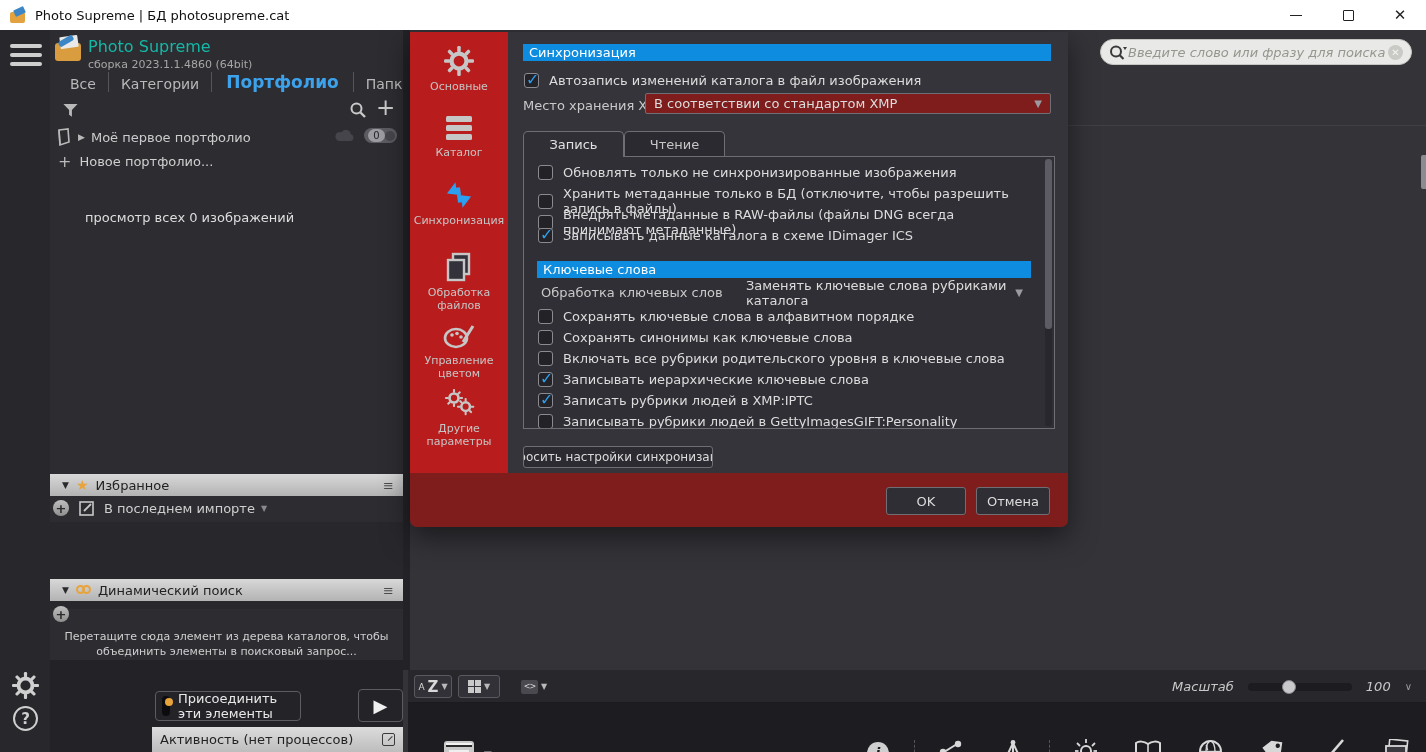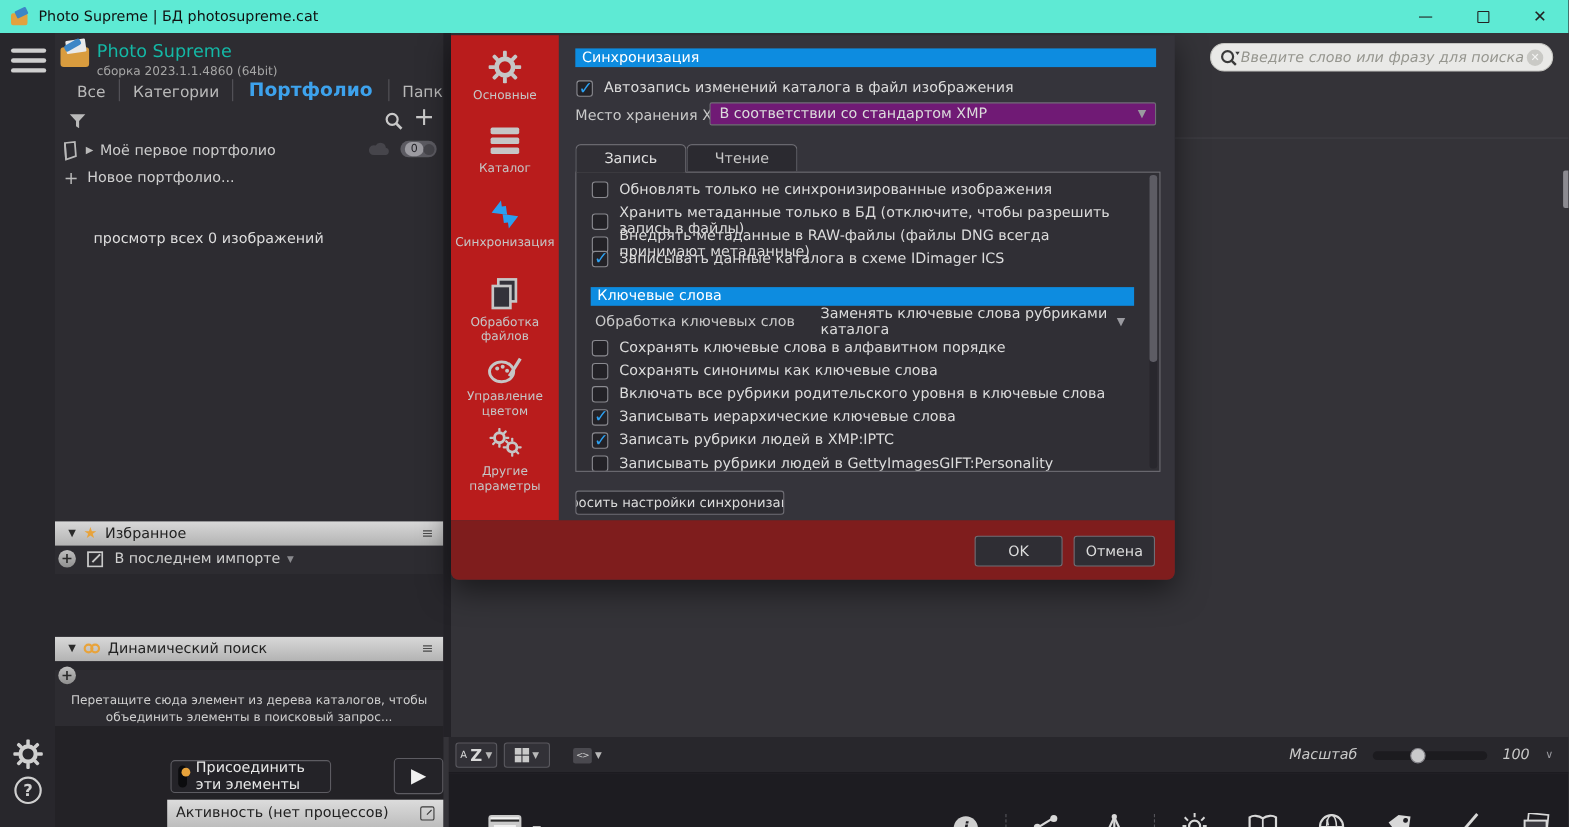--- a/index.html
+++ b/index.html
@@ -1,21 +1,21 @@
 <!DOCTYPE html>
 <html><head>
 <meta charset="utf-8">
 <style>
   * { margin:0; padding:0; box-sizing:border-box; }
   html,body { width:1426px; height:752px; overflow:hidden; }
   body { font-family:"DejaVu Sans", sans-serif; background:#343338; position:relative; font-size:13px; color:#d6d6d6; }
   .abs { position:absolute; }
 
   
-  .titlebar { position:absolute; left:0; top:0; width:1426px; height:30px; background:#5eead4; color:#111; display:flex; align-items:center; z-index:50; }
+  .titlebar { position:absolute; left:0; top:0; width:1426px; height:30px; background:#ffffff; color:#111; display:flex; align-items:center; z-index:50; }
   .titlebar .appicon { width:17px; height:15px; margin:0 8px 0 10px; position:relative; }
   .titlebar .appicon .fold { position:absolute; left:0; bottom:0; width:15px; height:11px; background:#e2a23f; border-radius:2px; }
   .titlebar .appicon .pen  { position:absolute; left:4px; top:0; width:11px; height:7px; background:#3d86c6; border-radius:1px; transform:rotate(-25deg); }
   .titlebar .title { font-size:13px; color:#101010; }
   .wincontrols { position:absolute; right:0; top:0; height:30px; display:flex; }
   .winbtn { width:52px; height:30px; display:flex; align-items:center; justify-content:center; color:#222; }
   .winbtn .min { width:12px; height:0; border-top:1.6px solid #222; }
   .winbtn .max { width:11px; height:11px; border:1.6px solid #222; border-radius:1px; }
   .winbtn .cls { font-size:15px; line-height:1; }
 
@@ -77,21 +77,21 @@
   .dlg-navitem .nicon { display:flex; justify-content:center; margin-bottom:4px; }
   .dlg-content { position:absolute; left:98px; top:0; width:560px; height:441px; }
   .dlg-footer { position:absolute; left:0; bottom:0; width:658px; height:54px; background:#7f1d1d; border-radius:0 0 7px 7px; }
   .bluebar { background:#0d8ce0; color:#fff; height:17px; line-height:17px; padding-left:6px; font-size:13px; }
   .hdrbar { position:absolute; left:15px; top:12px; width:528px; }
   .cbrow { display:flex; align-items:center; gap:10px; }
   .cb { width:15px; height:15px; background:#232227; border:1px solid #8a8a90; border-radius:3px; position:relative; flex:0 0 15px; }
   .cb.checked::after { content:"✓"; position:absolute; left:1px; top:-4px; color:#2da1f2; font-size:16px; font-weight:bold; }
   .auto-row { position:absolute; left:16px; top:41px; width:520px; color:#dcdcdc; }
   .xmp-label { position:absolute; left:15px; top:66px; color:#c9c9c9; }
-  .selectbox { position:absolute; background:#701a75; border:1px solid #6f6e75; border-radius:2px; color:#dcdcdc; display:flex; align-items:center; padding:0 8px; }
+  .selectbox { position:absolute; background:#7f1d1d; border:1px solid #6f6e75; border-radius:2px; color:#dcdcdc; display:flex; align-items:center; padding:0 8px; }
   .selectbox .dar { margin-left:auto; color:#9a9aa0; font-size:10px; }
   .xmp-select { left:137px; top:61px; width:406px; height:21px; }
   .tabs { position:absolute; left:15px; top:99px; display:flex; }
   .dtab { width:101px; height:25px; border:1px solid #6f6e75; border-bottom:none; border-radius:5px 5px 0 0; display:flex; align-items:center; justify-content:center; color:#c6c6c6; background:#2b2a30; position:relative; }
   .dtab.active { background:#302f35; color:#e0e0e0; z-index:3; height:26px; }
   .groupbox { position:absolute; left:15px; top:124px; width:532px; height:273px; border:1px solid #6f6e75; background:#302f35; overflow:hidden; }
   .g-row { position:absolute; left:14px; width:490px; color:#dcdcdc; }
   .kw-bar { position:absolute; left:13px; top:104px; width:494px; }
   .kw-row { position:absolute; left:17px; top:128px; width:500px; display:flex; align-items:center; color:#c9c9c9; }
   .kw-val { position:absolute; left:205px; color:#dcdcdc; }

